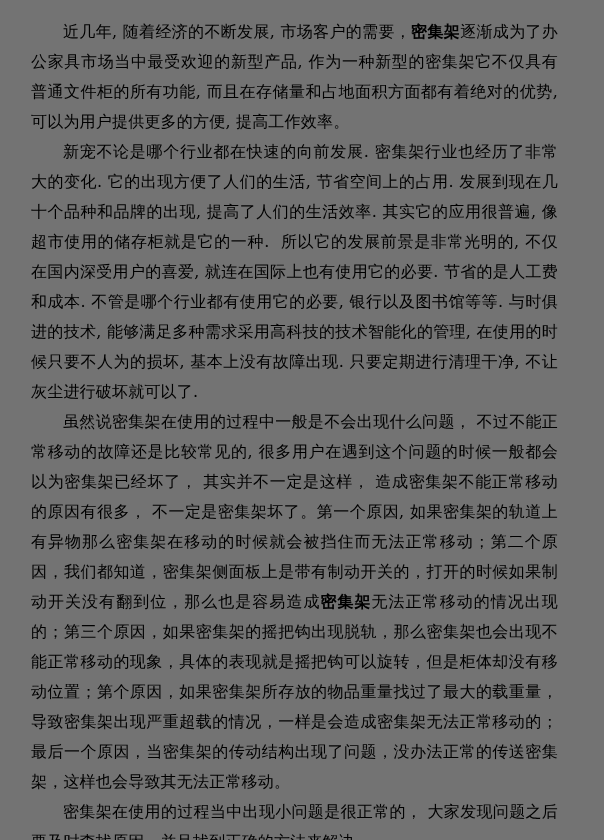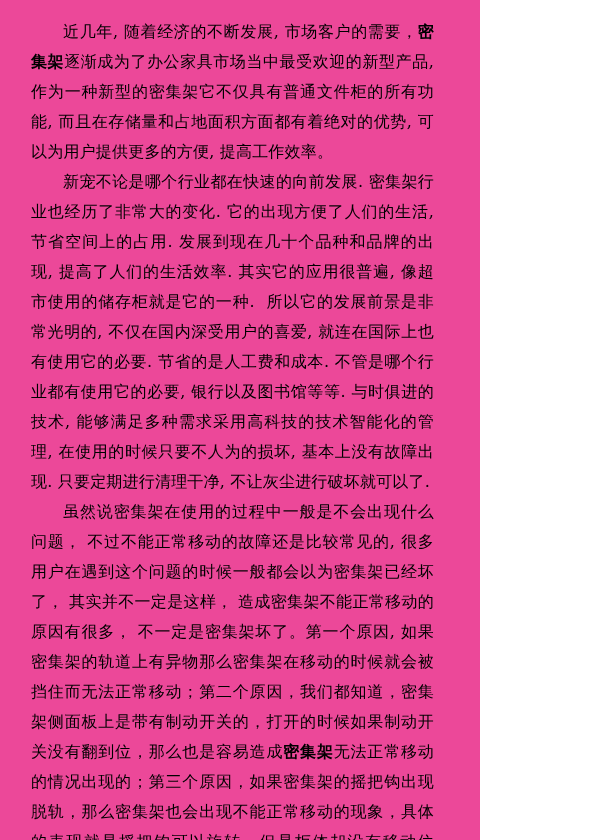--- a/index.html
+++ b/index.html
@@ -9,24 +9,24 @@
     body {
       width: 604px;
       height: 840px;
       background: #ffffff;
       color: #000000;
       overflow: hidden;
       font-family: "DejaVu Serif", "Liberation Serif", serif;
     }
     .page {
       box-sizing: border-box;
-      width: 480px;
+      width: 604px;
       height: 840px;
       padding: 17px 46px 0 31px;
-      background: #ec4899;
+      background: #737373;
     }
     .doc-body {
       width: 100%;
     }
     .para {
       margin: 0;
       padding: 0;
       font-size: 16px;
       line-height: 30px;
       text-align: justify;

